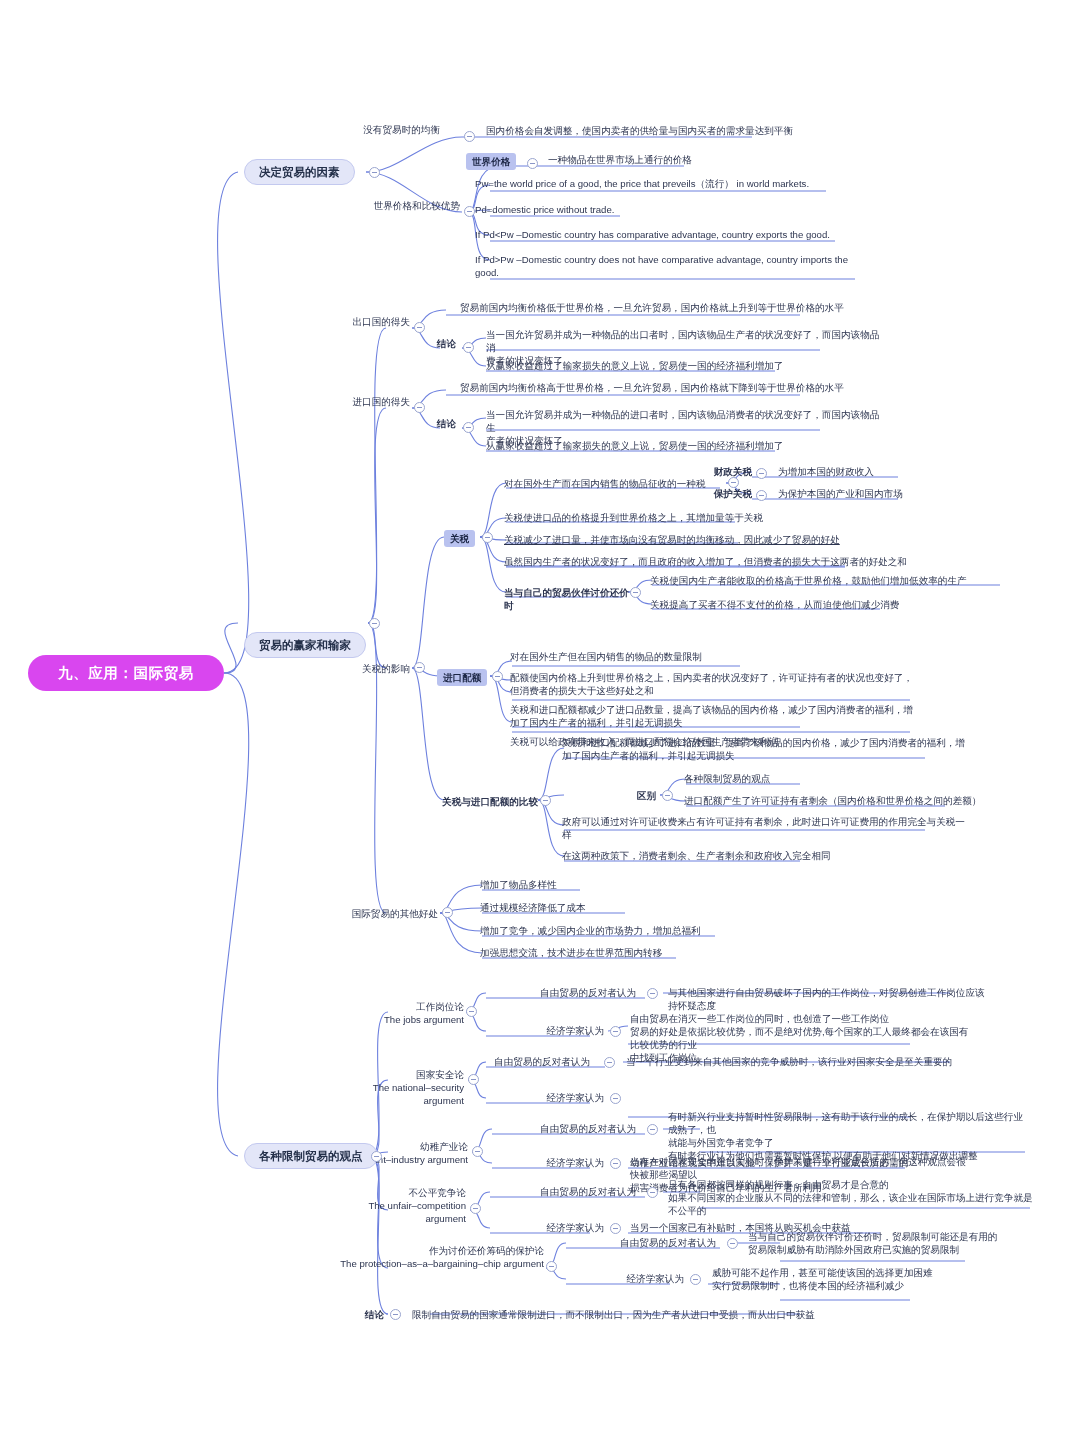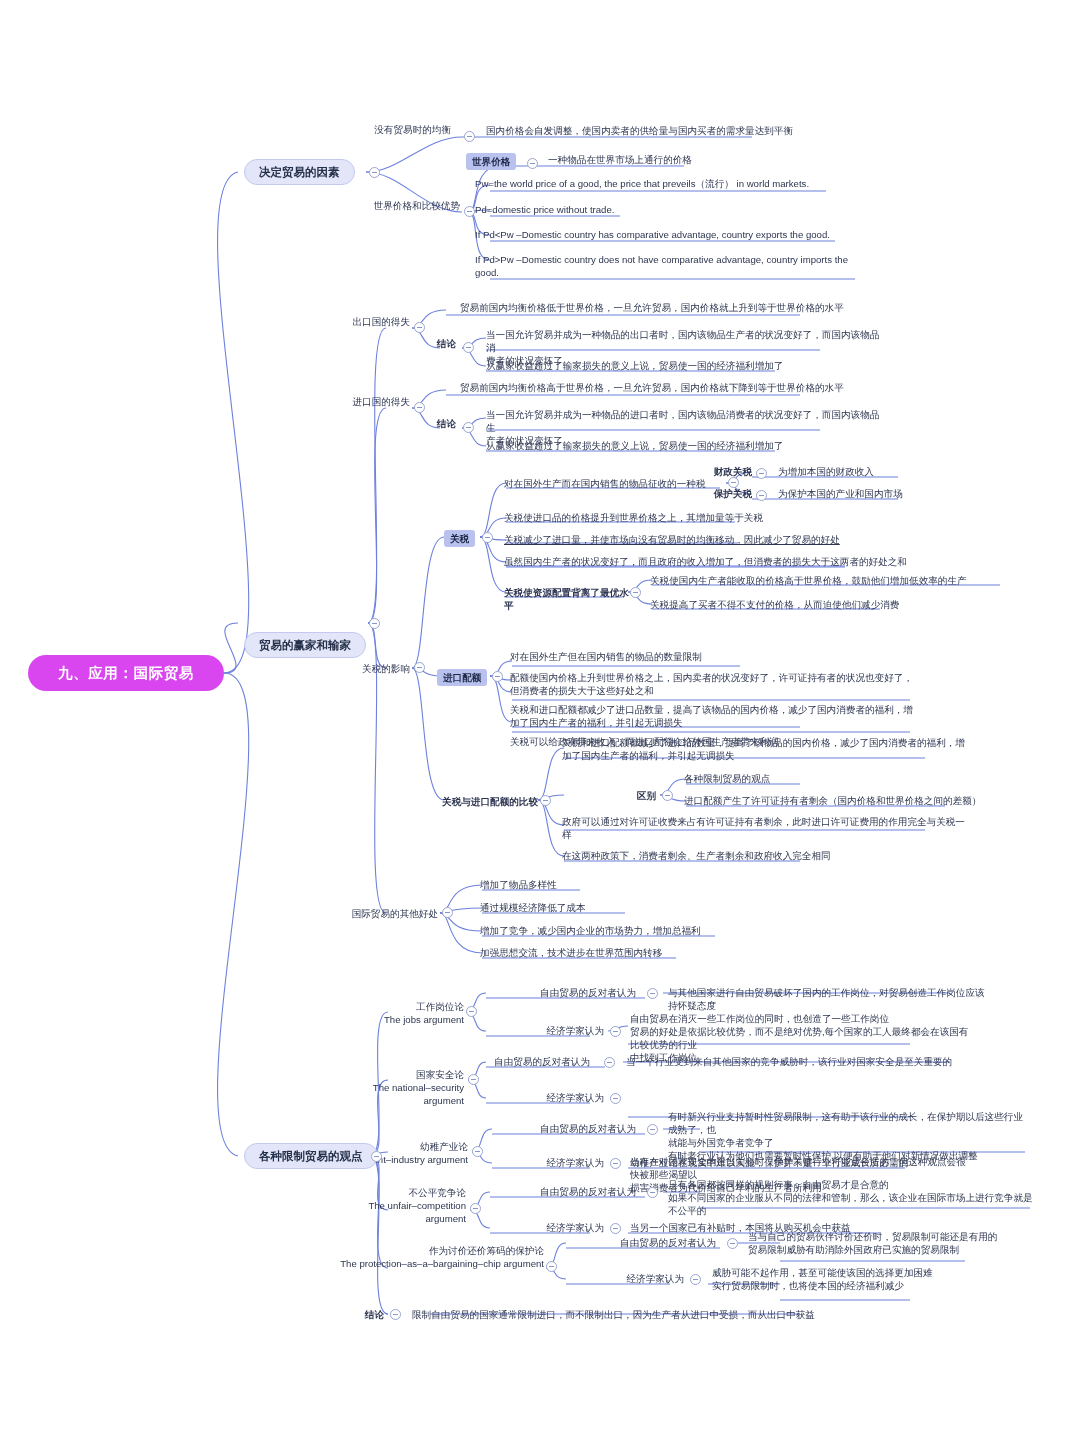--- a/index.html
+++ b/index.html
@@ -259,21 +259,21 @@
   <div class="l1-node" style="left:244px; top:632px;">
     <span>贸易的赢家和输家</span>
   </div>
   <div class="tog" style="left:369px; top:618px;"></div>
 
   <div class="l1-node" style="left:244px; top:1143px;">
     <span>各种限制贸易的观点</span>
   </div>
   <div class="tog" style="left:371px; top:1151px;"></div>
 
-  <div class="txt right" style="left:347px; top:123px; width:104px;">没有贸易时的均衡</div>
+  <div class="txt right" style="left:336px; top:123px; width:104px;">没有贸易时的均衡</div>
   <div class="tog" style="left:464px; top:131px;"></div>
   <div class="txt" style="left:486px; top:124px; width:400px;">国内价格会自发调整，使国内卖者的供给量与国内买者的需求量达到平衡</div>
 
   <div class="txt right" style="left:340px; top:199px; width:120px;">世界价格和比较优势</div>
   <div class="tog" style="left:464px; top:206px;"></div>
 
   <div class="chip" style="left:466px; top:153px;">世界价格</div>
   <div class="tog" style="left:527px; top:158px;"></div>
   <div class="txt" style="left:548px; top:153px; width:280px;">一种物品在世界市场上通行的价格</div>
 
@@ -311,21 +311,21 @@
   <div class="txt bold right" style="left:690px; top:465px; width:62px;">财政关税</div>
   <div class="tog" style="left:756px; top:468px;"></div>
   <div class="txt" style="left:778px; top:465px; width:190px;">为增加本国的财政收入</div>
   <div class="txt bold right" style="left:690px; top:487px; width:62px;">保护关税</div>
   <div class="tog" style="left:756px; top:490px;"></div>
   <div class="txt" style="left:778px; top:487px; width:200px;">为保护本国的产业和国内市场</div>
 
   <div class="txt" style="left:504px; top:511px; width:400px;">关税使进口品的价格提升到世界价格之上，其增加量等于关税</div>
   <div class="txt" style="left:504px; top:533px; width:420px;text-decoration:underline;">关税减少了进口量，并使市场向没有贸易时的均衡移动，因此减少了贸易的好处</div>
   <div class="txt" style="left:504px; top:555px; width:420px;">虽然国内生产者的状况变好了，而且政府的收入增加了，但消费者的损失大于这两者的好处之和</div>
-  <div class="txt bold" style="left:504px; top:586px; width:128px;">关税使资源配置背离了最优水平</div>
+  <div class="txt bold" style="left:504px; top:586px; width:128px;">当与自己的贸易伙伴讨价还价时</div>
   <div class="tog" style="left:630px; top:587px;"></div>
   <div class="txt" style="left:650px; top:574px; width:380px;">关税使国内生产者能收取的价格高于世界价格，鼓励他们增加低效率的生产</div>
   <div class="txt" style="left:650px; top:598px; width:330px;">关税提高了买者不得不支付的价格，从而迫使他们减少消费</div>
 
   <div class="chip" style="left:437px; top:669px;">进口配额</div>
   <div class="tog" style="left:492px; top:671px;"></div>
   <div class="txt" style="left:510px; top:650px; width:320px;">对在国外生产但在国内销售的物品的数量限制</div>
   <div class="txt" style="left:510px; top:671px; width:420px;">配额使国内价格上升到世界价格之上，国内卖者的状况变好了，许可证持有者的状况也变好了，
 但消费者的损失大于这些好处之和</div>
   <div class="txt" style="left:510px; top:703px; width:420px;">关税和进口配额都减少了进口品数量，提高了该物品的国内价格，减少了国内消费者的福利，增

